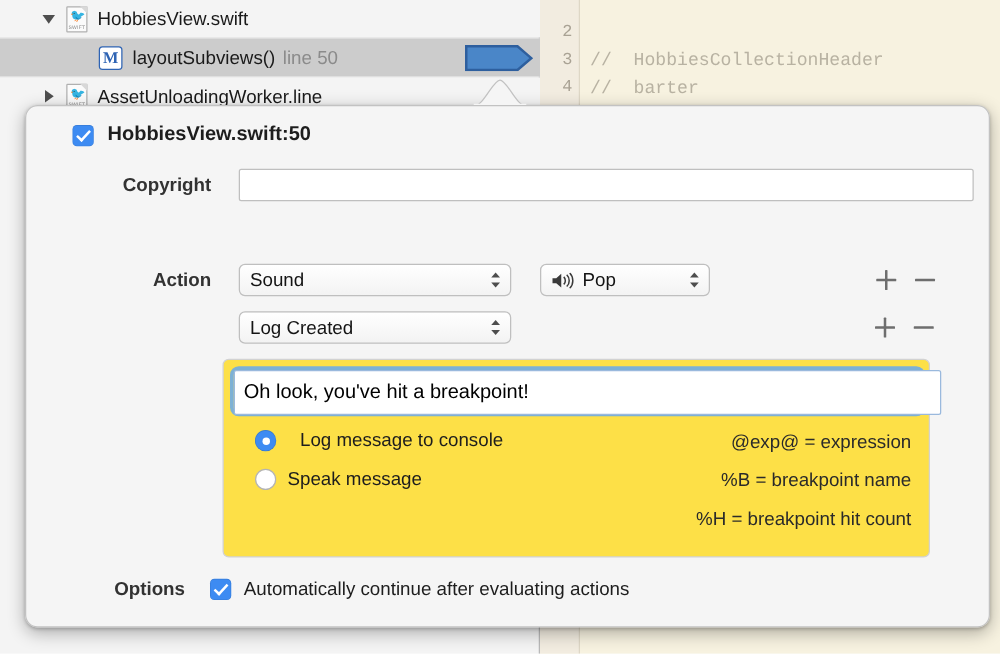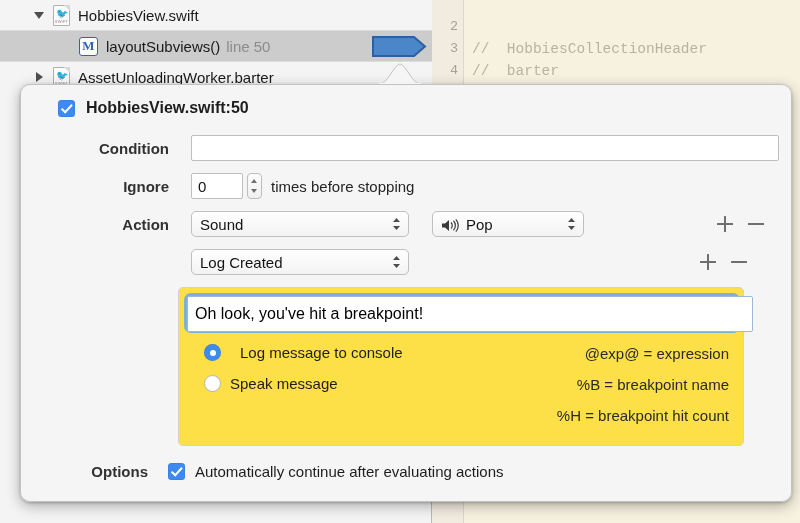--- a/index.html
+++ b/index.html
@@ -302,21 +302,21 @@
     font-size: 15px;
     color: #141414;
     white-space: nowrap;
   }
   .popup .chev {
     position: absolute;
     right: 7px;
     width: 9px; height: 14px;
   }
   .popup-action { width: 218px; }
-  .popup-sound  { width: 152px; }
+  .popup-sound  { width: 136px; }
 
   .speaker { width: 19px; height: 13px; flex: none; margin-right: 6px; }
 
   
   .pm-btn {
     width: 22px; height: 22px;
     position: relative;
     flex: none;
   }
   .pm-btn .h, .pm-btn .v {
@@ -429,21 +429,21 @@
   <div class="nav-sep s1"></div>
 
   <div class="nav-row r2">
     <span class="disclosure">
       <span class="tri-right"></span>
     </span>
     <span class="swift-icon">
       <span class="swift-bird">🐦</span>
       <span class="swift-word">SWIFT</span>
     </span>
-    <span class="nav-label clip">AssetUnloadingWorker.barter</span>
+    <span class="nav-label clip">AssetUnloadingWorker.line</span>
   </div>
 </div>
 
 <div class="editor">
   <div class="gutter"></div>
 
   <div class="code-line" style="top:-6px">
     <span class="ln">2</span>
     <span class="code-text c-comment">//  HobbiesCollectionHeader</span>
   </div>
@@ -499,30 +499,24 @@
 </div>
 
 <div class="popover">
 
   <div class="row" style="left:37px; top:14px;">
     <span class="checkbox"></span>
     <span class="pop-title">HobbiesView.swift:50</span>
   </div>
 
   <div class="row" style="left:48px; top:50px;">
-    <span class="field-label" style="width:100px;">Condition</span>
+    <span class="field-label" style="width:100px;">Copyright</span>
     <input class="text-input condition-input" style="margin-left: 22px;" value="">
   </div>
 
-  <div class="row" style="left:48px; top:88px;">
-    <span class="field-label" style="width:100px;">Ignore</span>
-    <input class="text-input ignore-input" style="margin-left: 22px;" value="0">
-    <span class="stepper"></span>
-    <span class="inline-text">times before stopping</span>
-  </div>
 
   <div class="row" style="left:48px; top:126px;">
     <span class="field-label" style="width:100px;">Action</span>
 
     <span class="popup popup-action" style="margin-left:22px;">
       <span>Sound</span>
       <span class="chev">
         <svg width="9" height="14" viewBox="0 0 9 14">
           <path d="M4.5,1 L8,5 L1,5 Z" fill="#4d4d4d"></path>
           <path d="M4.5,13 L8,9 L1,9 Z" fill="#4d4d4d"></path>

